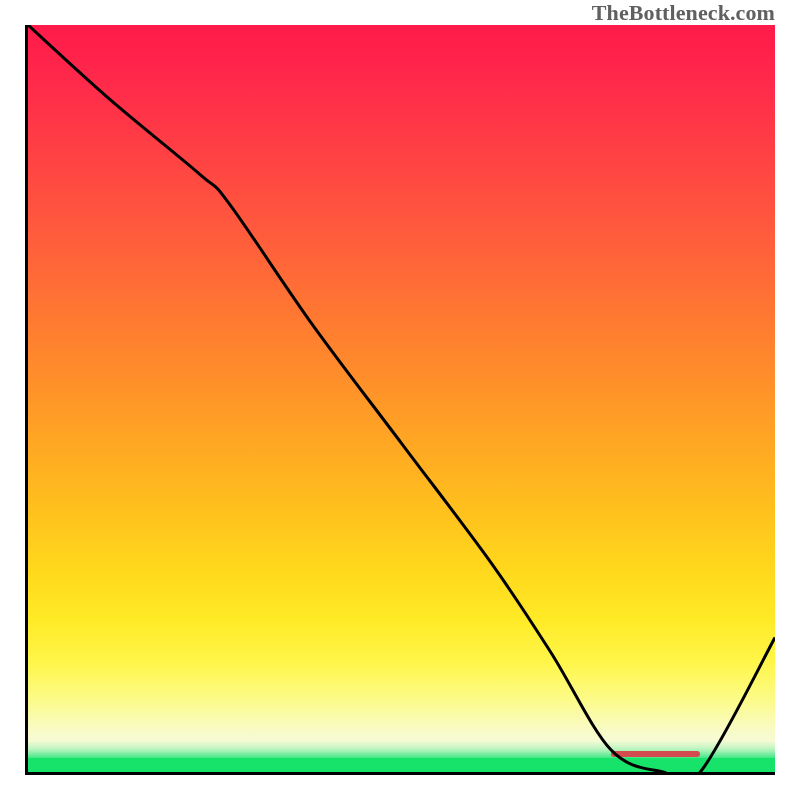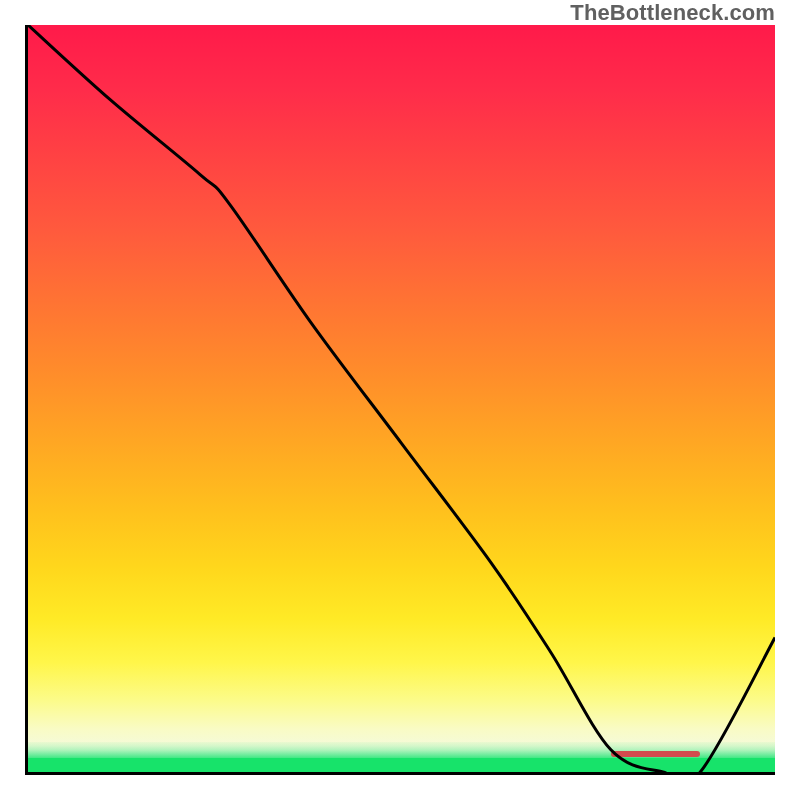--- a/index.html
+++ b/index.html
@@ -8,20 +8,21 @@
     width: 800px;
     height: 800px;
     background: #ffffff;
     font-family: Arial, Helvetica, sans-serif;
     overflow: hidden;
   }
   .stage {
     position: relative;
     width: 781px;
     height: 800px;
+    font-family: Liberation Serif, serif;
   }
   .attribution {
     position: absolute;
     top: 0;
     right: 6px;
     font-size: 22px;
     font-weight: 600;
     color: #606060;
     letter-spacing: 0.1px;
   }

